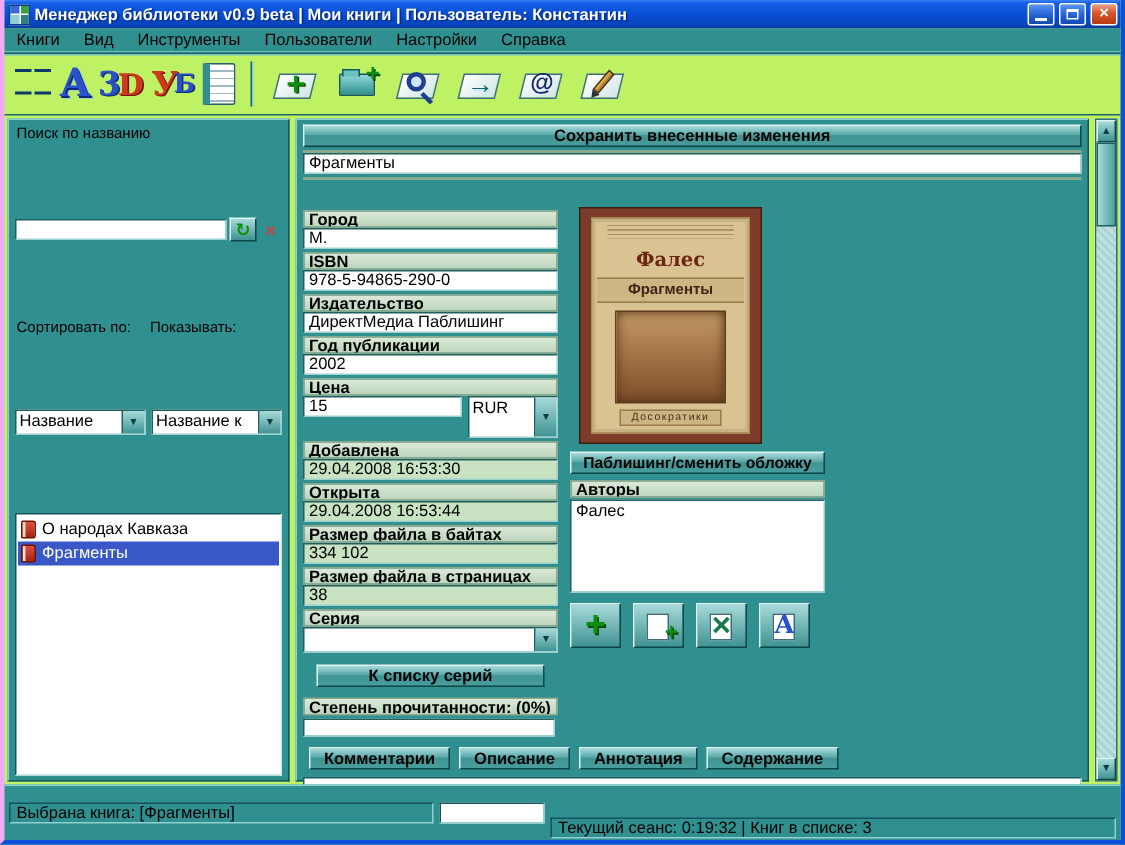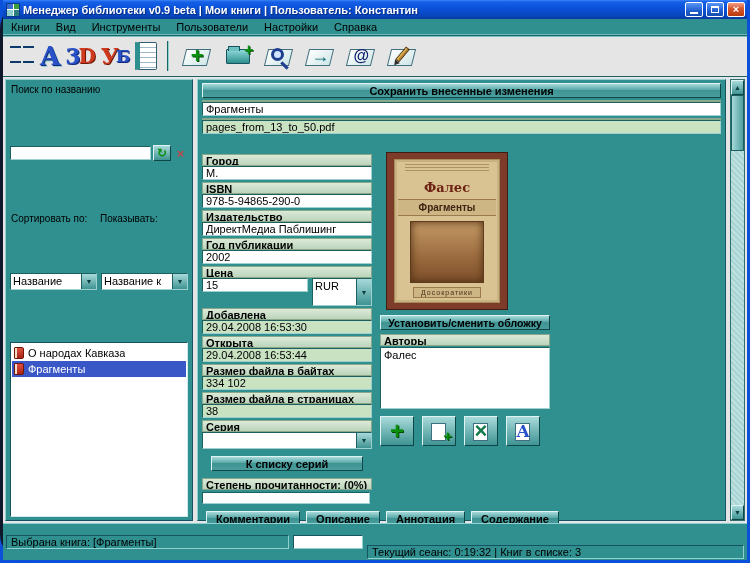--- a/index.html
+++ b/index.html
@@ -1,20 +1,20 @@
 <!DOCTYPE html>
 <html><head>
 <meta charset="utf-8">
 <style>
   * { margin:0; padding:0; box-sizing:border-box; }
   html,body { width:750px; height:563px; overflow:hidden; }
   body { font-family:"Liberation Sans","DejaVu Sans",sans-serif; font-size:11px; background:#0a50d8; }
 
   .window { width:750px; height:563px; display:flex; flex-direction:column;
-    background:#e5e5e5; border-left:3px solid #0f172a; border-right:3px solid #0a50d8; border-bottom:3px solid #0a50d8;border-radius:29px; }
+    background:#bef264; border-left:3px solid #f0abfc; border-right:3px solid #0a50d8; border-bottom:3px solid #0a50d8; }
 
   
   .titlebar { flex:0 0 19px; display:flex; align-items:center; gap:3px; padding:0 2px 0 3px; color:#fff;
     font-weight:bold; font-size:11px; white-space:nowrap;
     background:linear-gradient(180deg,#3a82f7 0%,#1560e8 10%,#0a50d8 45%,#0845bc 85%,#073a9e 100%); }
   .title-icon { width:14px; height:14px; display:grid; grid-template-columns:1fr 1fr; grid-template-rows:1fr 1fr; gap:1px; background:#fff; border:1px solid #083a8a; }
   .title-icon i { display:block; }
   .q1{background:#3a6cd0;} .q2{background:#39a039;} .q3{background:#8fd0d0;} .q4{background:#2e7f7f;}
   .title-text { flex:1; overflow:hidden; text-overflow:ellipsis; text-shadow:1px 1px 1px #04297a; }
   .tb-btn { width:18px; height:15px; border-radius:2px; border:1px solid #fff; display:flex; align-items:center; justify-content:center; color:#fff; font-size:11px; font-weight:bold; line-height:1; }
@@ -276,21 +276,20 @@
       </div>
     </div>
 
     <div class="main">
       <button class="btn save-btn">Сохранить внесенные изменения</button>
 
       <div class="lbl">Название книги</div>
       <input class="inp" value="Фрагменты" style="">
 
       <div class="lbl">Название файла</div>
-      <input class="inp ro" readonly="" value="pages_from_13_to_50.pdf" style="">
 
       <div class="cols">
         <div class="col-left">
           <div class="lbl">Город</div>
           <input class="inp" value="М." style="">
 
           <div class="lbl">ISBN</div>
           <input class="inp" value="978-5-94865-290-0" style="">
 
           <div class="lbl">Издательство</div>
@@ -336,21 +335,21 @@
         <div class="col-right">
           <div class="cover">
             <div class="cover-inner">
               <i class="cover-top"></i>
               <div class="cover-author">Фалес</div>
               <div class="cover-band">Фрагменты</div>
               <div class="cover-img"></div>
               <div class="cover-series">Досократики</div>
             </div>
           </div>
-          <button class="btn cover-btn">Установить/сменить обложку</button>
+          <button class="btn cover-btn">Паблишинг/сменить обложку</button>
           <div class="lbl authors-lbl">Авторы</div>
           <div class="authors-list">
             <div class="author-row">Фалес</div>
           </div>
           <div class="author-btns">
             <span class="abtn">
                 <b class="a-plus">+</b>
               </span>
             <span class="abtn">
                 <i class="mini-doc"></i>

